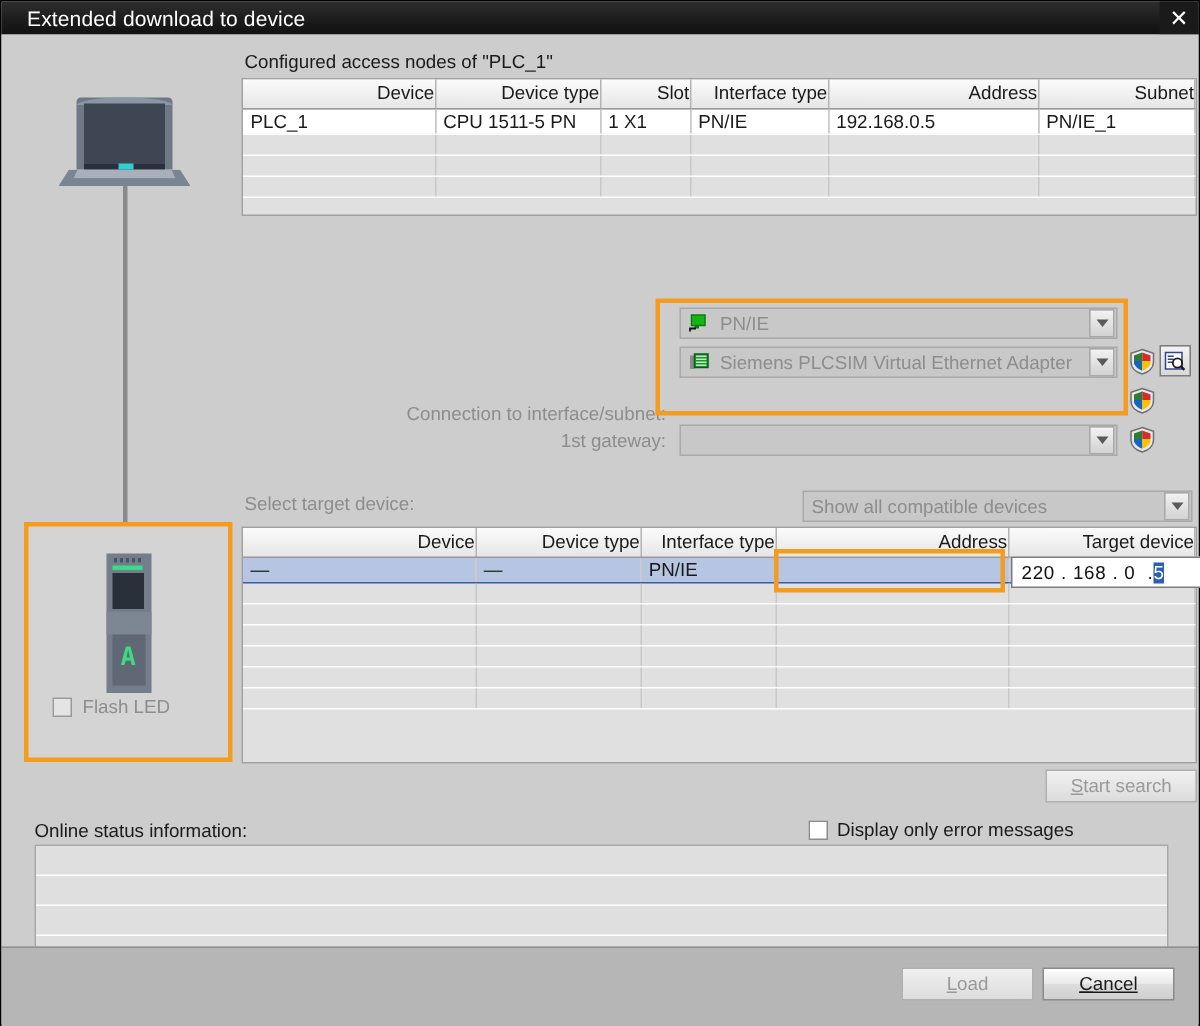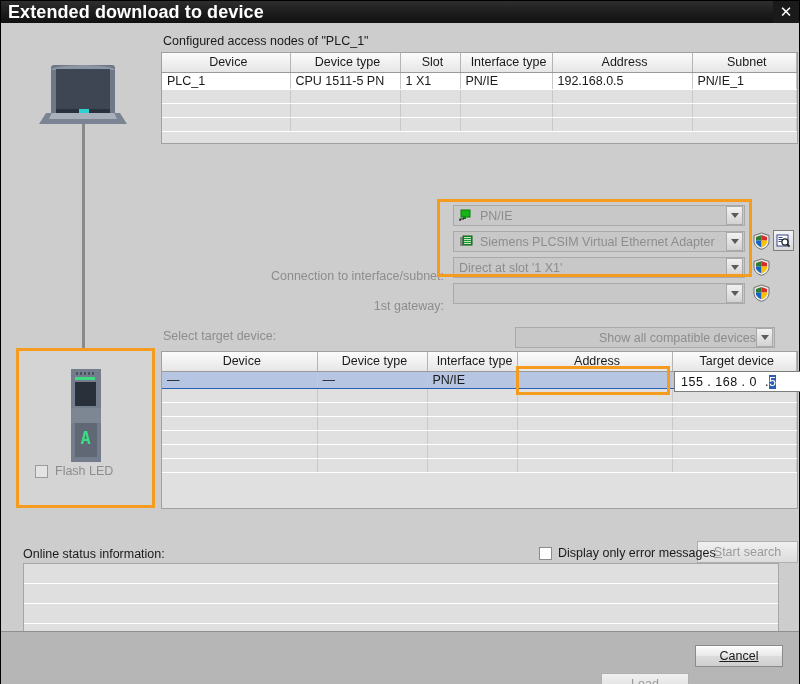--- a/index.html
+++ b/index.html
@@ -22,23 +22,23 @@
 
   
   #titlebar {
     position: absolute; left: 0; top: 0;
     width: 798px; height: 22px;
     background: linear-gradient(to bottom, #2e2e2e 0%, #1c1c1c 55%, #111 100%);
     display: flex; align-items: center;
   }
   #titlebar .title {
     color: #ffffff;
-    font-weight: bold;
-    font-size: 18px;
-    margin-left: 7px;
+    font-weight: normal;
+    font-size: 14px;
+    margin-left: 17px;
     letter-spacing: 0.1px;
     white-space: nowrap;
   }
   #close-btn {
     position: absolute; right: 0; top: 0;
     width: 26px; height: 22px;
     display: flex; align-items: center; justify-content: center;
     background: #1a1a1a;
     cursor: pointer;
   }
@@ -133,21 +133,21 @@
     font-size: 12.5px; color: #1a1a1a; white-space: nowrap;
   }
   .caption.dim { color: #8d8d8d; }
 
   
   table.grid { border-collapse: collapse; table-layout: fixed; width: 100%; }
   table.grid th {
     background: linear-gradient(to bottom, #fbfbfb 0%, #e6e6e6 100%);
     border-right: 1px solid #b4b4b4;
     border-bottom: 1px solid #9a9a9a;
-    text-align: center; font-weight: normal;
+    text-align: right; font-weight: normal;
     font-size: 12.5px; color: #1a1a1a;
     padding: 2px 0 2px 5px; height: 19px;
   }
   table.grid td {
     border-right: 1px solid #c8c8c8;
     border-bottom: 1px solid #ffffff;
     background: #e0e0e0;
     font-size: 12.5px; color: #1a1a1a;
     padding: 1px 0 1px 5px; height: 14px;
     overflow: hidden; white-space: nowrap;
@@ -212,21 +212,21 @@
   
   .btn {
     height: 22px;
     background: linear-gradient(to bottom, #fdfdfd 0%, #e9e9e9 48%, #dcdcdc 52%, #cfcfcf 100%);
     border: 1px solid #8a8a8a;
     font-size: 12.5px; color: #1a1a1a;
     display: flex; align-items: center; justify-content: center;
     cursor: pointer; white-space: nowrap;
   }
   .btn.disabled { color: #9a9a9a; border-color: #b0b0b0;
-    background: linear-gradient(to bottom,#f0f0f0,#dcdcdc); cursor: default; margin-top: 28px; }
+    background: linear-gradient(to bottom,#f0f0f0,#dcdcdc); cursor: default; }
   .btn u { text-decoration: underline; }
 
   
   #status-wrap {
     position: absolute; left: 22px; top: 540px; width: 756px; height: 85px;
     background: #dddddd; border: 1px solid #a6a6a6;
   }
   #status-wrap .srow { height: 20px; border-bottom: 1px solid #ffffff; background: #dfdfdf; }
 
   
@@ -379,28 +379,22 @@
             </g>
           </svg>
         </span>
         <span class="ctext">Siemens PLCSIM Virtual Ethernet Adapter</span>
         <span class="arrow">
             <i></i>
           </span>
       </div>
 
       <div class="flabel" style="left:0px; top:242px; width:288px;text-align:center;">Connection to interface/subnet:</div>
-      <div class="combo" style="left:297px; top:234px; width:292px;">
-        <span class="ctext">Direct at slot '1 X1'</span>
-        <span class="arrow">
-            <i></i>
-          </span>
-      </div>
-
-      <div class="flabel" style="left:0px; top:260px; width:288px;margin-top:12px;">1st gateway:</div>
+
+      <div class="flabel" style="left:0px; top:260px; width:288px;">1st gateway:</div>
       <div class="combo" style="left:297px; top:260px; width:292px;">
         <span class="ctext"></span>
         <span class="arrow">
             <i></i>
           </span>
       </div>
 
       <div class="hl" style="left:281px; top:176px; width:315px; height:78px;"></div>
 
       <div class="shield" style="position:absolute; left:597px; top:209px;">
@@ -437,21 +431,21 @@
         <svg width="17" height="18" viewBox="0 0 17 18">
           <path d="M8.5 1 L16 3.5 V9 C16 13.5 12.5 16.3 8.5 17.3 C4.5 16.3 1 13.5 1 9 V3.5 Z" fill="#e8e8e8" stroke="#6f6f6f"></path>
           <path d="M8.5 3 L14 5 V8.6 H8.5 Z" fill="#d92b2b"></path>
           <path d="M8.5 3 L3 5 V8.6 H8.5 Z" fill="#2e7d32"></path>
           <path d="M3 8.6 H8.5 V15.2 C5.8 14.4 3.8 12.3 3 10.4 Z" fill="#1565c0"></path>
           <path d="M14 8.6 H8.5 V15.2 C11.2 14.4 13.2 12.3 14 10.4 Z" fill="#f9c100"></path>
         </svg>
       </div>
 
       <div class="caption dim" style="left:7px; top:306px;">Select target device:</div>
-      <div class="combo" style="left:359px; top:304px; width:260px;text-align:right;">
+      <div class="combo" style="left:379px; top:304px; width:260px;">
         <span class="ctext">Show all compatible devices</span>
         <span class="arrow">
             <i></i>
           </span>
       </div>
 
       <div id="tbl2-wrap">
         <table class="grid" id="tbl2">
           <colgroup>
             <col style="width:155px">
@@ -517,21 +511,21 @@
                 <td></td>
                 <td></td>
                 <td></td>
                 <td></td>
               </tr>
           </tbody>
         </table>
       </div>
 
       <div id="ipfield">
-        <span>155</span>
+        <span>220</span>
         <span>&nbsp;.&nbsp;</span>
         <span>168</span>
         <span>&nbsp;.&nbsp;</span>
         <span>0</span>
         <span>&nbsp;&nbsp;.</span>
         <span class="sel">5</span>
 
       </div>
       <div class="hl" style="left:360px; top:343px; width:154px; height:29px;"></div>
 

